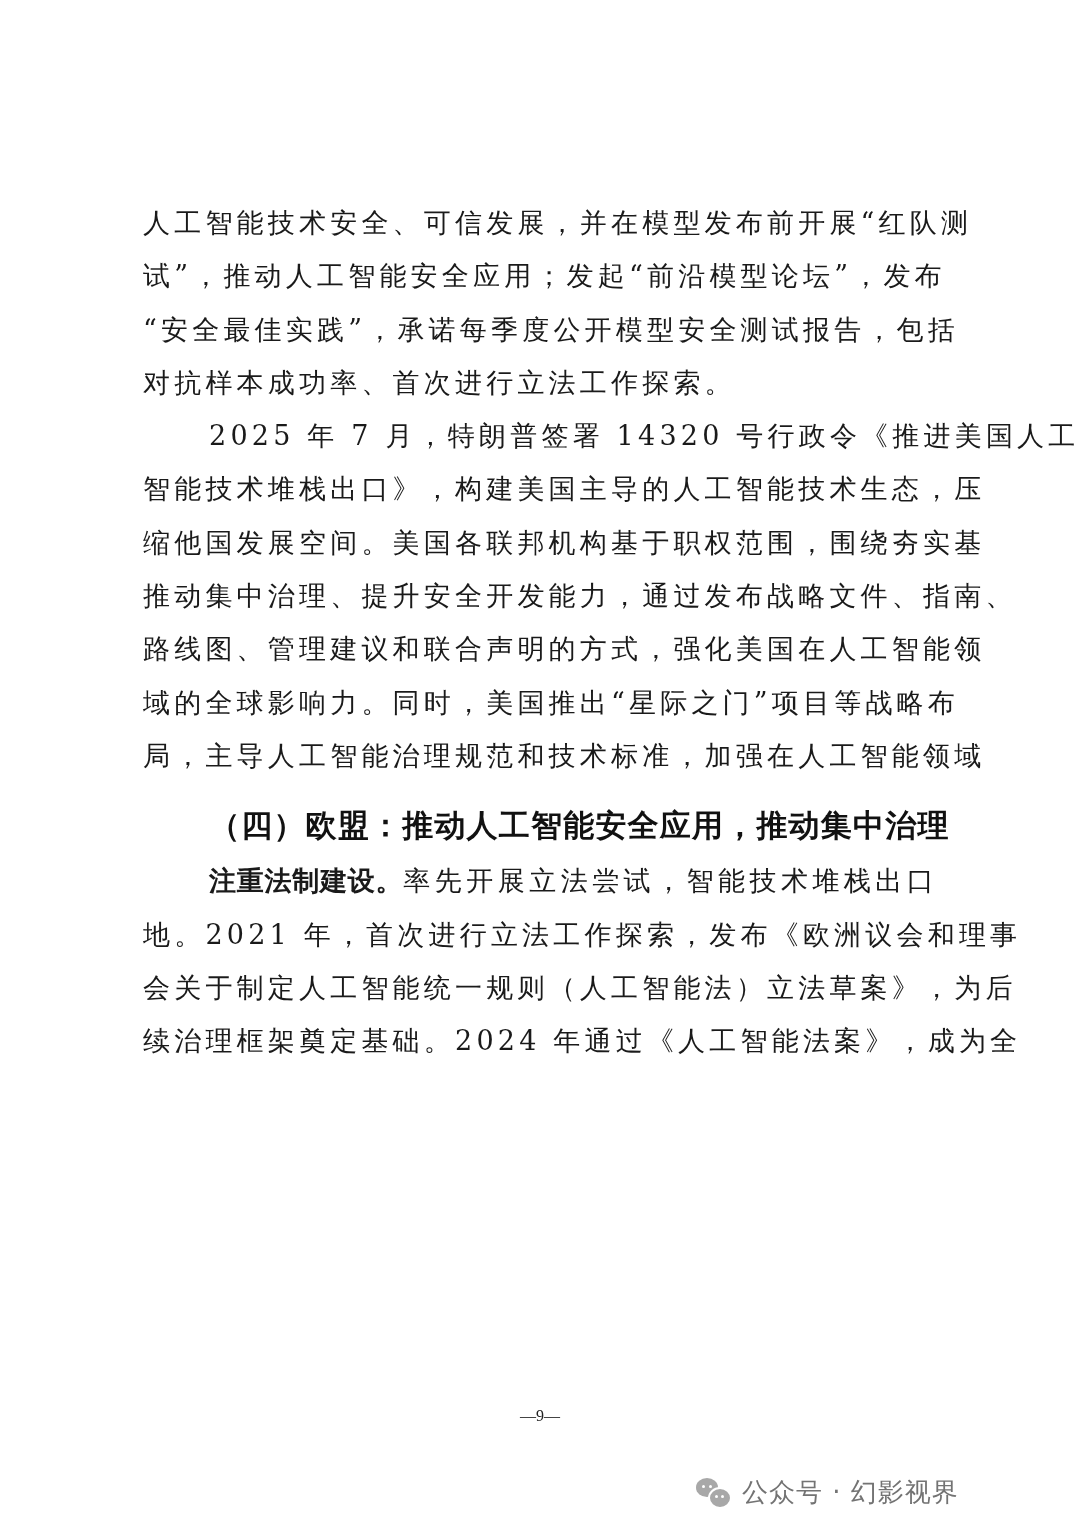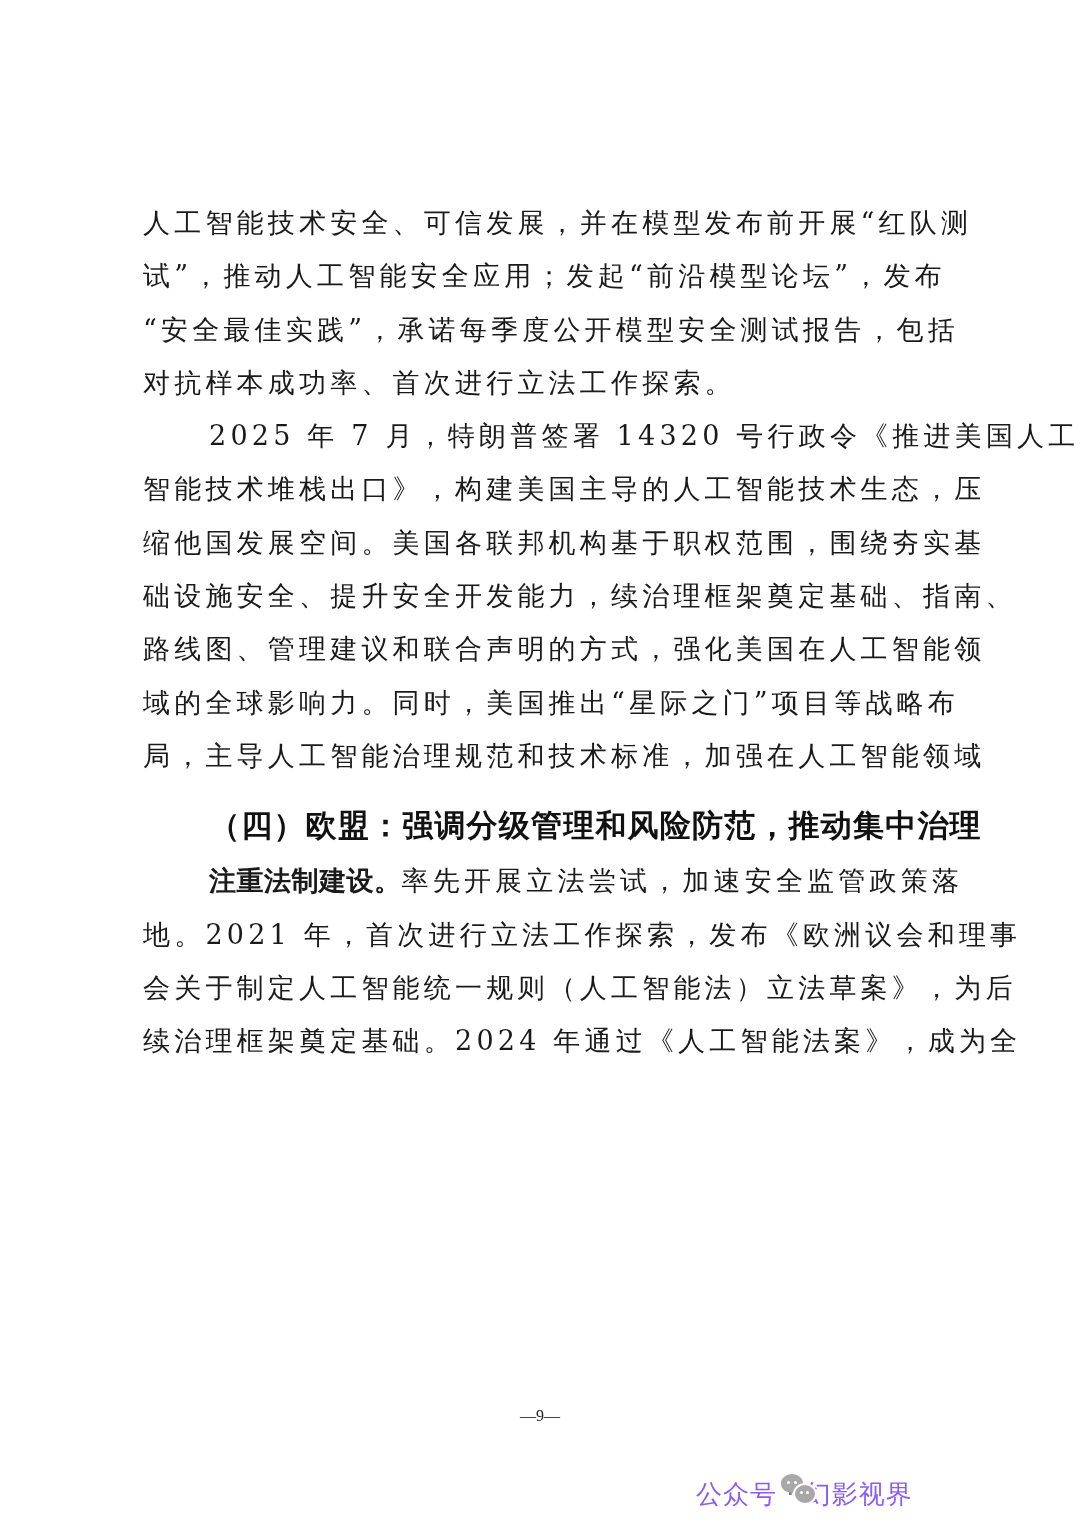--- a/index.html
+++ b/index.html
@@ -63,25 +63,24 @@
       font-family: "Liberation Serif", serif;
       color: #222;
     }
     .watermark {
       position: absolute;
       left: 696px;
       top: 1472px;
       height: 40px;
       display: flex;
       align-items: center;
-      color: #8b5cf6;
+      color: #737373;
       font-family: "DejaVu Sans", "Liberation Sans", sans-serif;
       font-size: 26px;
       letter-spacing: 1px;
-      flex-direction: column;
     }
     .wechat-icon {
       width: 34px;
       height: 32px;
       position: relative;
       margin-right: 12px;
     }
     .bubble {
       position: absolute;
       border-radius: 50%;
@@ -100,31 +99,31 @@
     <div class="line">人工智能技术安全、可信发展，并在模型发布前开展“红队测</div>
     <div class="line">试”，推动人工智能安全应用；发起“前沿模型论坛”，发布</div>
     <div class="line">“安全最佳实践”，承诺每季度公开模型安全测试报告，包括</div>
     <div class="line last">对抗样本成功率、首次进行立法工作探索。</div>
   </div>
 
   <div>
     <div class="line indent">2025 年 7 月，特朗普签署 14320 号行政令《推进美国人工</div>
     <div class="line">智能技术堆栈出口》，构建美国主导的人工智能技术生态，压</div>
     <div class="line">缩他国发展空间。美国各联邦机构基于职权范围，围绕夯实基</div>
-    <div class="line">础设施安全、提升安全开发能力，续治理框架奠定基础、指南、</div>
+    <div class="line">推动集中治理、提升安全开发能力，通过发布战略文件、指南、</div>
     <div class="line">路线图、管理建议和联合声明的方式，强化美国在人工智能领</div>
     <div class="line">域的全球影响力。同时，美国推出“星际之门”项目等战略布</div>
     <div class="line">局，主导人工智能治理规范和技术标准，加强在人工智能领域</div>
   </div>
 
-  <div class="heading">（四）欧盟：强调分级管理和风险防范，推动集中治理</div>
+  <div class="heading">（四）欧盟：推动人工智能安全应用，推动集中治理</div>
 
 
   <div>
-    <div class="line indent"><span class="bold-lead">注重法制建设。</span><span>率先开展立法尝试，加速安全监管政策落</span></div>
+    <div class="line indent"><span class="bold-lead">注重法制建设。</span><span>率先开展立法尝试，智能技术堆栈出口</span></div>
     <div class="line">地。2021 年，首次进行立法工作探索，发布《欧洲议会和理事</div>
     <div class="line">会关于制定人工智能统一规则（人工智能法）立法草案》，为后</div>
     <div class="line">续治理框架奠定基础。2024 年通过《人工智能法案》，成为全</div>
   </div>
 
 </div>
 
 <div class="page-number">—9—</div>
 
 <div class="watermark">

